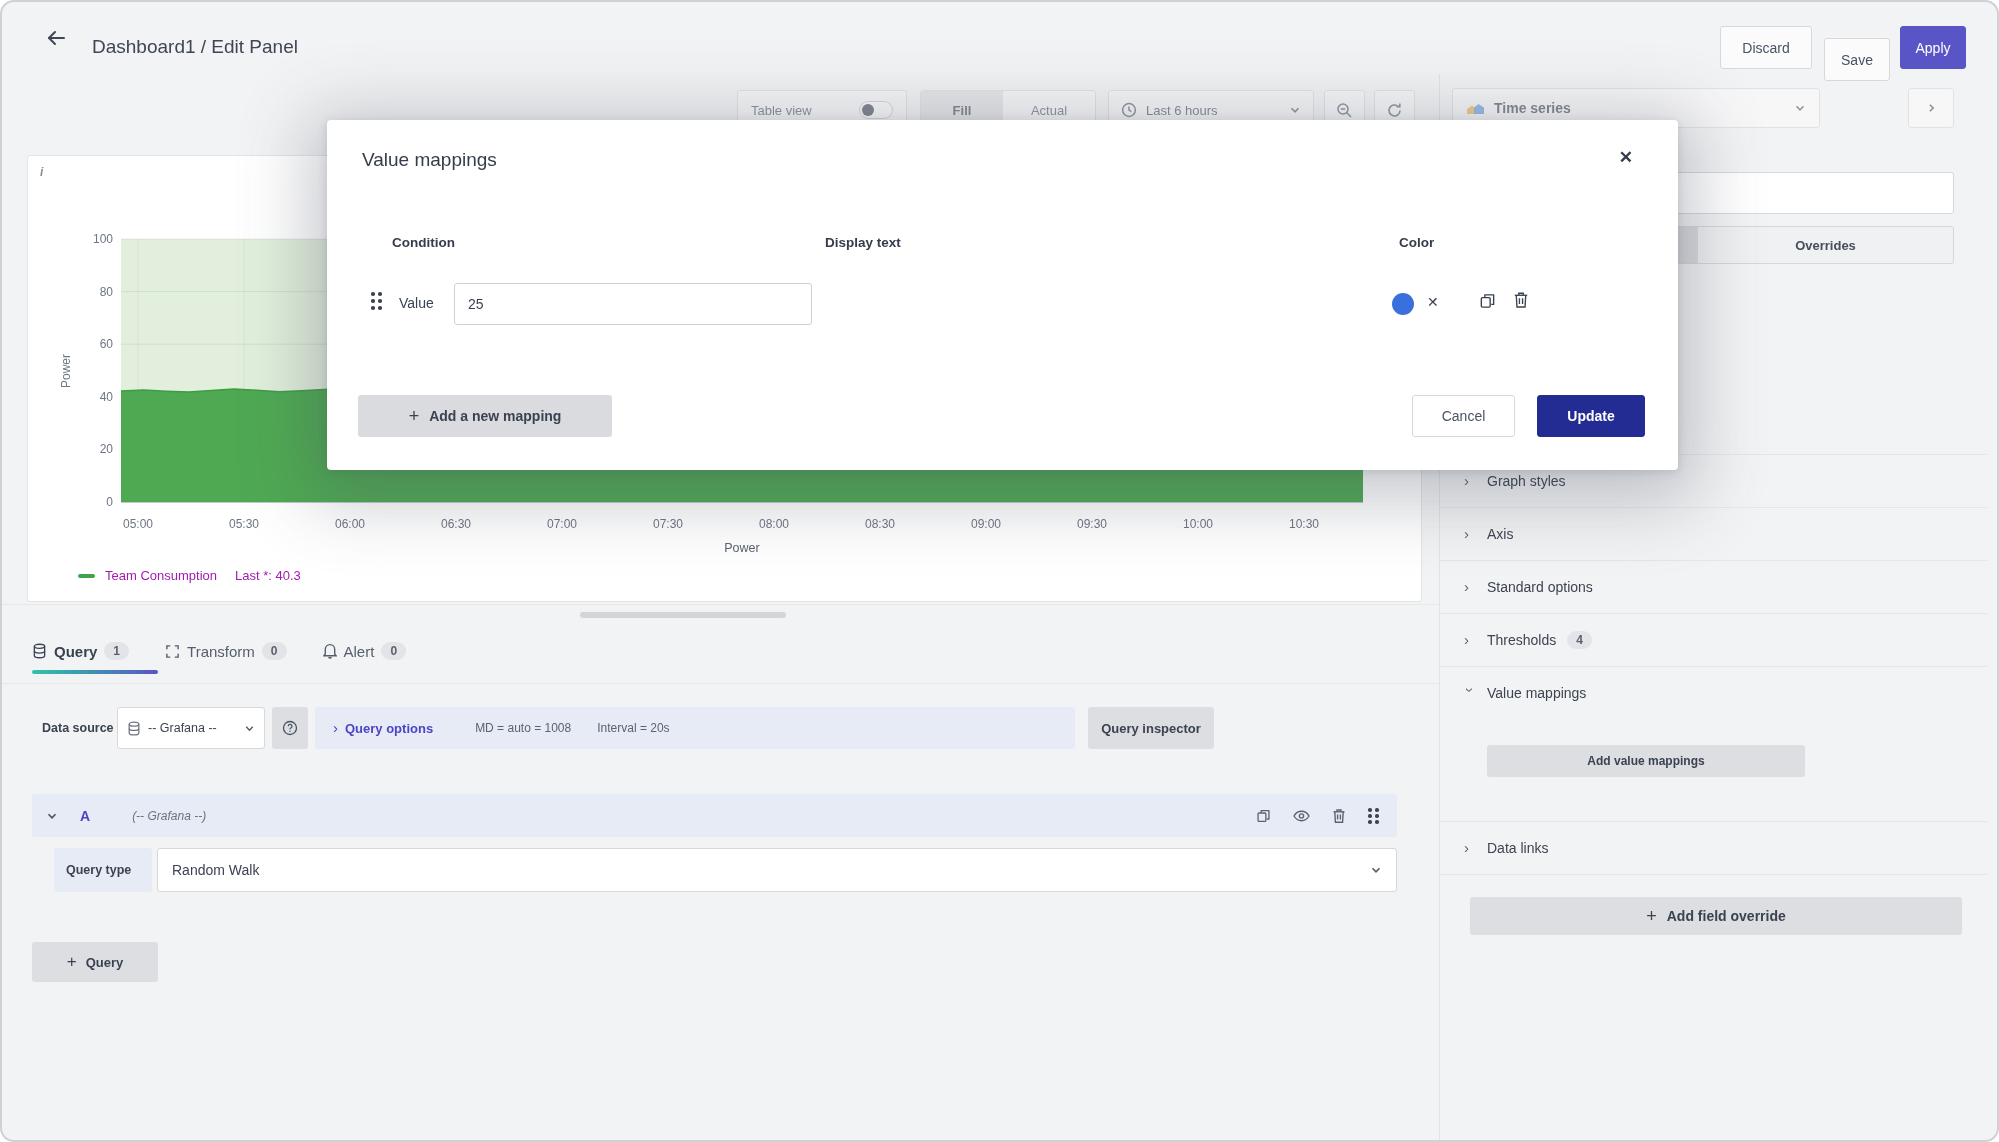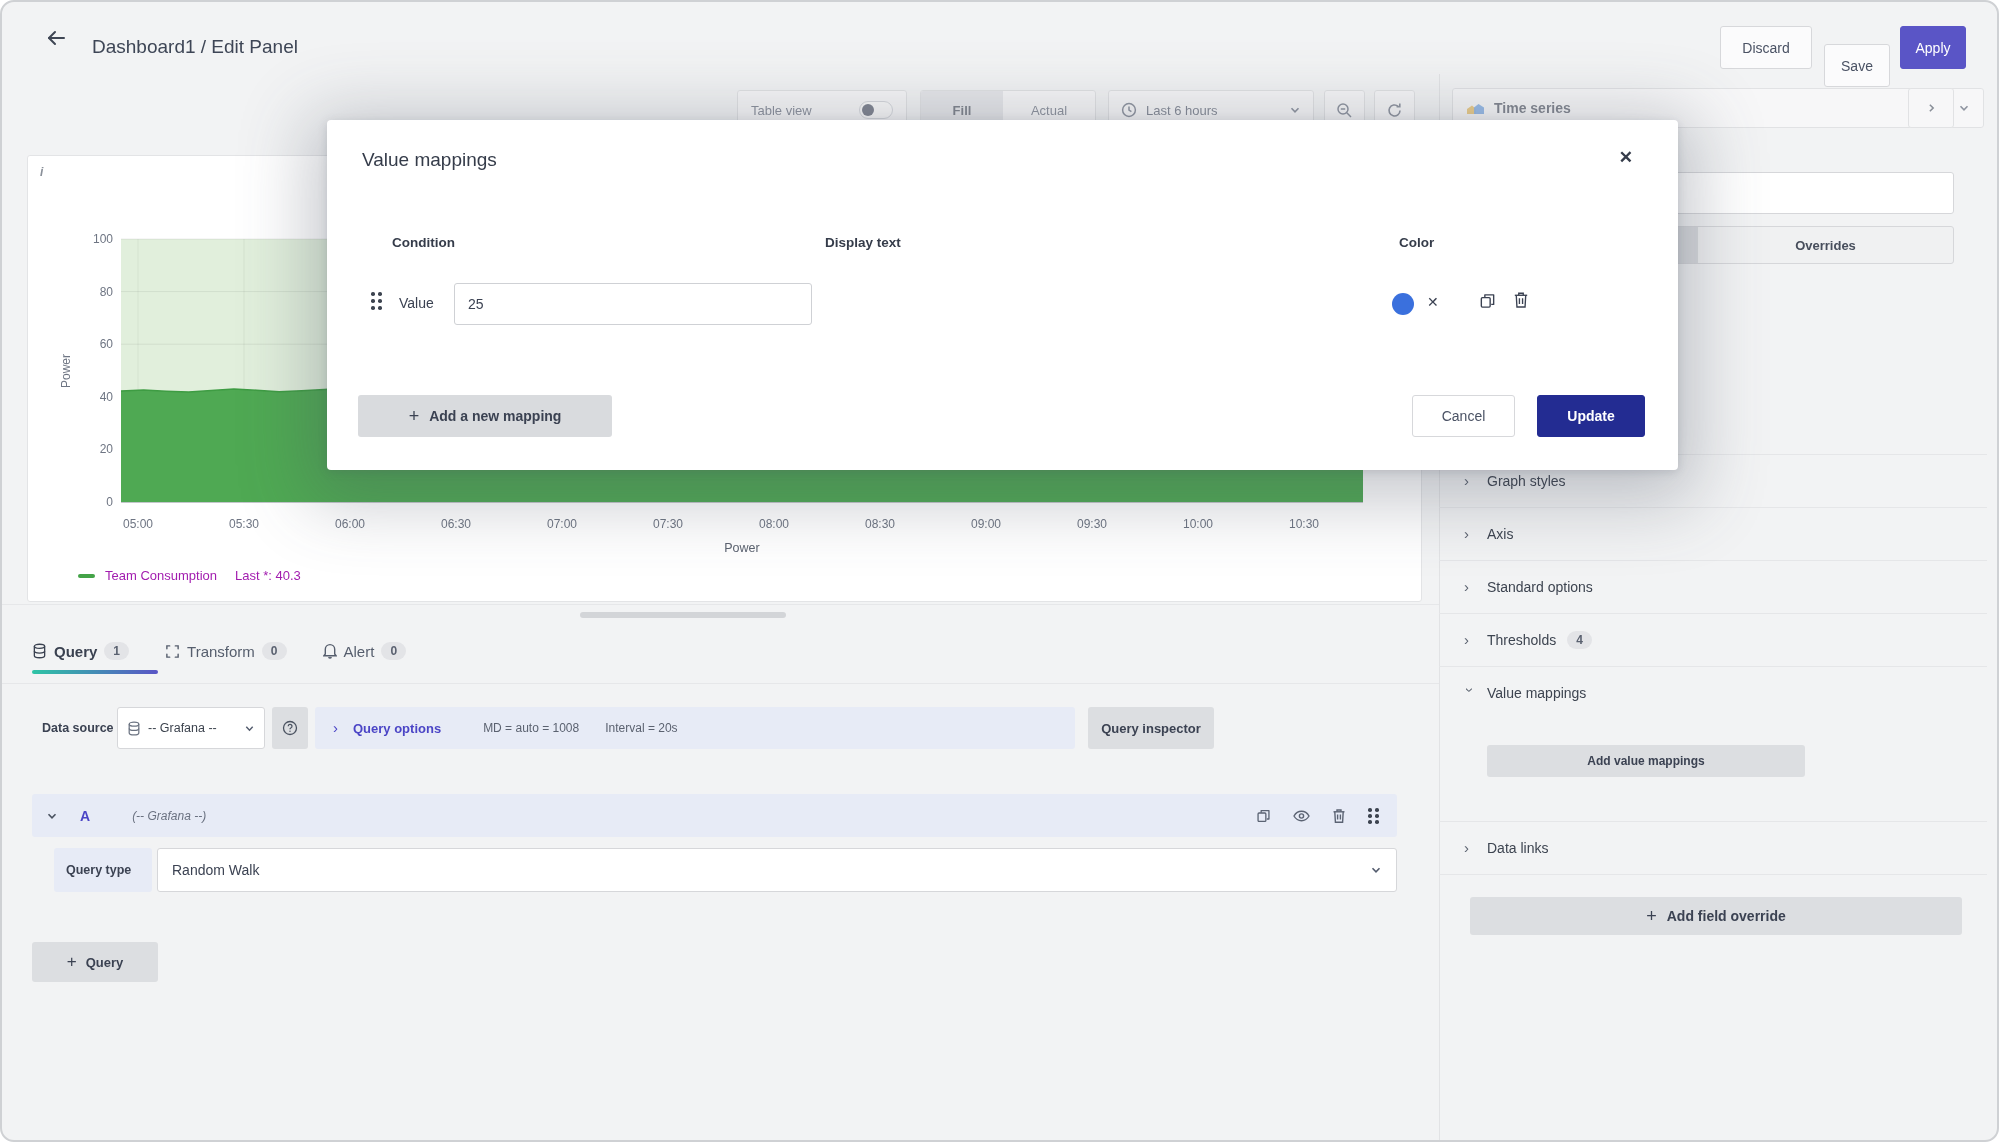--- a/index.html
+++ b/index.html
@@ -75,21 +75,21 @@
 
   <div class="abs" style="left:0;top:0;width:100%;height:72px;">
     <span class="abs icon-btn" style="left:42px;top:24px;">
       <svg class="ic" width="24" height="24" viewBox="0 0 24 24" fill="none" stroke="#3f4654" stroke-width="2" stroke-linecap="round" stroke-linejoin="round">
           <path d="M20 12H5"></path>
           <path d="M11 6l-6 6 6 6"></path>
         </svg>
     </span>
     <div class="abs hdr-title" style="left:90px;top:34px;">Dashboard1 / Edit Panel</div>
     <div class="abs btn btn-outline" style="left:1718px;top:24px;width:92px;height:43px;">Discard</div>
-    <div class="abs btn btn-outline" style="left:1822px;top:42px;width:66px;height:43px;">Save</div>
+    <div class="abs btn btn-outline" style="left:1822px;top:36px;width:66px;height:43px;">Save</div>
     <div class="abs btn btn-primary" style="left:1898px;top:24px;width:66px;height:43px;">Apply</div>
   </div>
 
   <div class="toolbar">
     <div class="abs tb-box" style="left:735px;top:88px;width:170px;padding:0 13px;justify-content:space-between;">
       <span>Table view</span>
       <span class="toggle">
           <span class="knob"></span>
         </span>
     </div>
@@ -223,21 +223,21 @@
   </div>
   <div class="abs" style="left:270px;top:705px;width:36px;height:42px;background:#dcdee1;border-radius:3px;display:flex;align-items:center;justify-content:center;cursor:pointer;">
     <svg class="ic" width="16" height="16" viewBox="0 0 16 16" fill="none" stroke="#4a5260" stroke-width="1.3">
         <circle cx="8" cy="8" r="6.5"></circle>
         <path d="M6.2 6.2a1.9 1.9 0 1 1 2.6 1.8c-.6.3-.8.6-.8 1.2"></path>
         <circle cx="8" cy="11.3" r=".7" fill="#4a5260" stroke="none"></circle>
       </svg>
   </div>
   <div class="abs lavender" style="left:313px;top:705px;width:760px;height:42px;display:flex;align-items:center;">
     <span class="chev" style="margin-left:18px;color:#4b45c6;">›</span>
-    <span style="font-size:13px;font-weight:700;color:#4b45c6;margin-left:8px;cursor:pointer;">Query options</span>
+    <span style="font-size:13px;font-weight:700;color:#4b45c6;margin-left:0;cursor:pointer;">Query options</span>
     <span style="font-size:12px;color:#5b6270;margin-left:42px;">MD = auto = 1008</span>
     <span style="font-size:12px;color:#5b6270;margin-left:26px;">Interval = 20s</span>
   </div>
   <div class="abs btn btn-gray" style="left:1086px;top:705px;width:126px;height:42px;font-size:13px;">Query inspector</div>
 
   <div class="abs lavender" style="left:30px;top:792px;width:1365px;height:43px;display:flex;align-items:center;">
     <svg class="ic" style="margin-left:14px;" width="12" height="12" viewBox="0 0 12 12" fill="none" stroke="#4a5260" stroke-width="1.6">
         <path d="M2.5 4.2 6 7.8l3.5-3.6"></path>
       </svg>
     <span style="margin-left:22px;font-size:14px;font-weight:700;color:#4b45c6;">A</span>
@@ -282,21 +282,21 @@
   </div>
 
   <div class="abs btn btn-gray" style="left:30px;top:940px;width:126px;height:40px;gap:9px;font-size:13px;">
     <span style="font-size:17px;font-weight:400;">+</span>
     <span>Query</span>
   </div>
 
   <div class="abs" style="left:1437px;top:72px;width:1px;height:1070px;background:#e2e3e5;"></div>
 
   <div class="toolbar">
-    <div class="abs tb-box" style="left:1450px;top:86px;width:532px;padding:0 13px;gap:9px;cursor:pointer;">
+    <div class="abs tb-box" style="left:1450px;top:86px;width:368px;padding:0 13px;gap:9px;cursor:pointer;">
       <svg class="ic" width="19" height="14" viewBox="0 0 19 14">
         <path d="M1 13V8l5-3.5L10 8v5Z" fill="#e8b64c"></path>
         <path d="M8 13V6.5L12.5 3 18 6.5V13Z" fill="#5794de" opacity=".92"></path>
       </svg>
       <span style="font-size:14px;font-weight:700;color:#3e4553;">Time series</span>
       <svg class="ic" style="margin-left:auto;" width="12" height="12" viewBox="0 0 12 12" fill="none" stroke="#545c6e" stroke-width="1.6">
           <path d="M2.5 4.2 6 7.8l3.5-3.6"></path>
         </svg>
     </div>
     <div class="abs tb-box" style="left:1906px;top:86px;width:46px;justify-content:center;cursor:pointer;">

